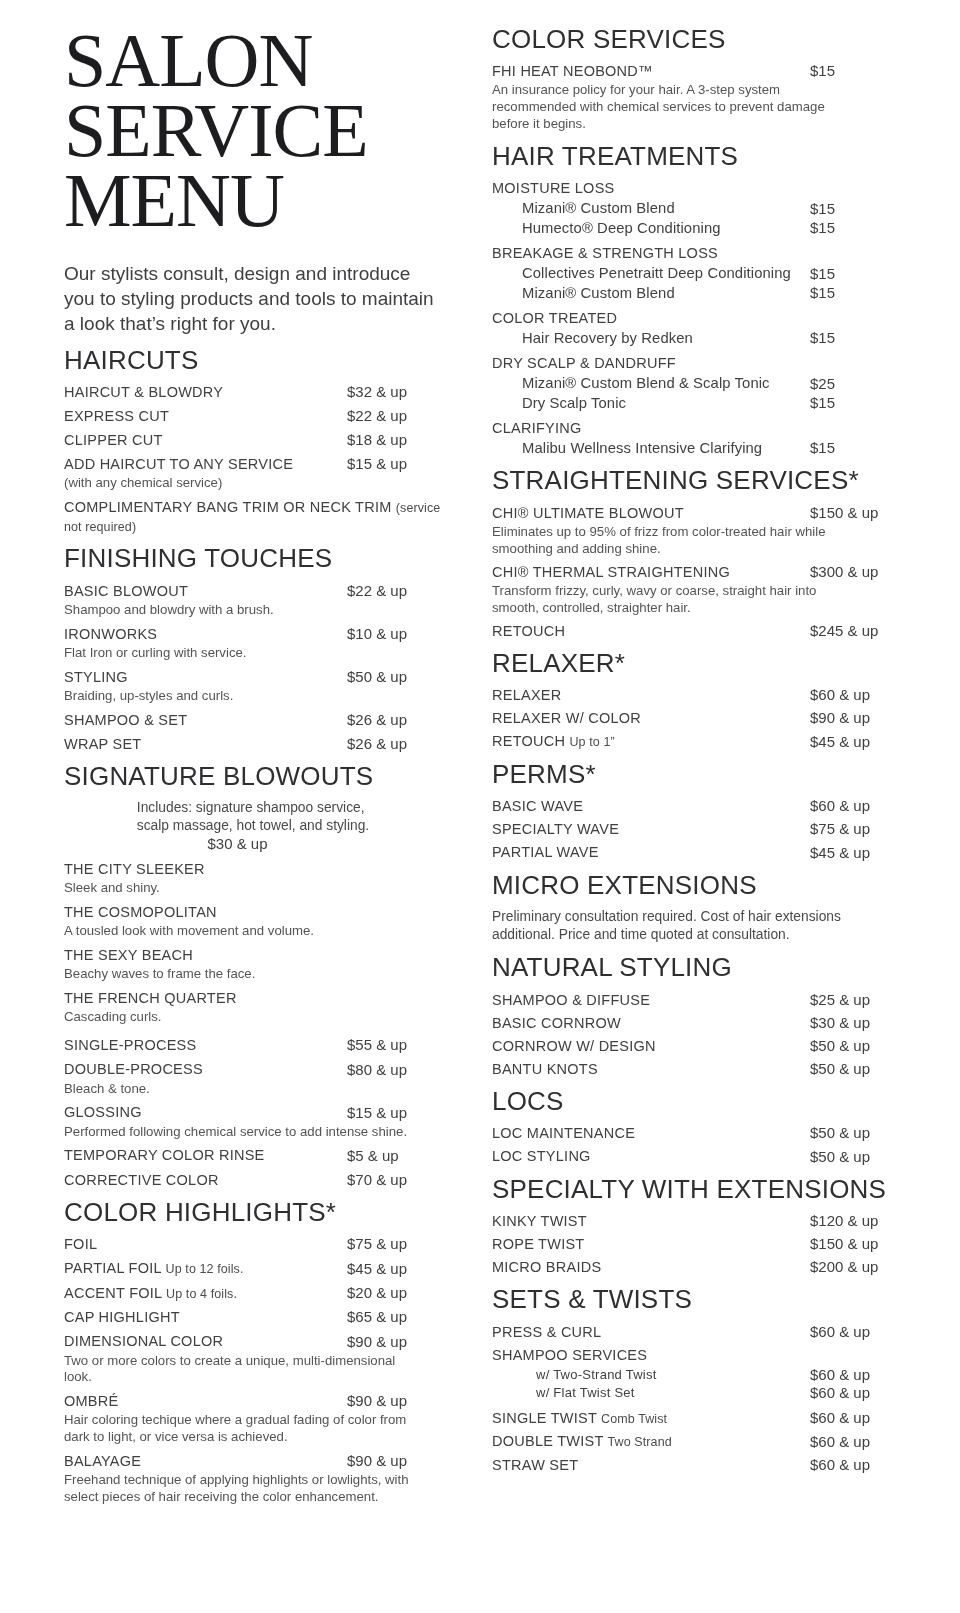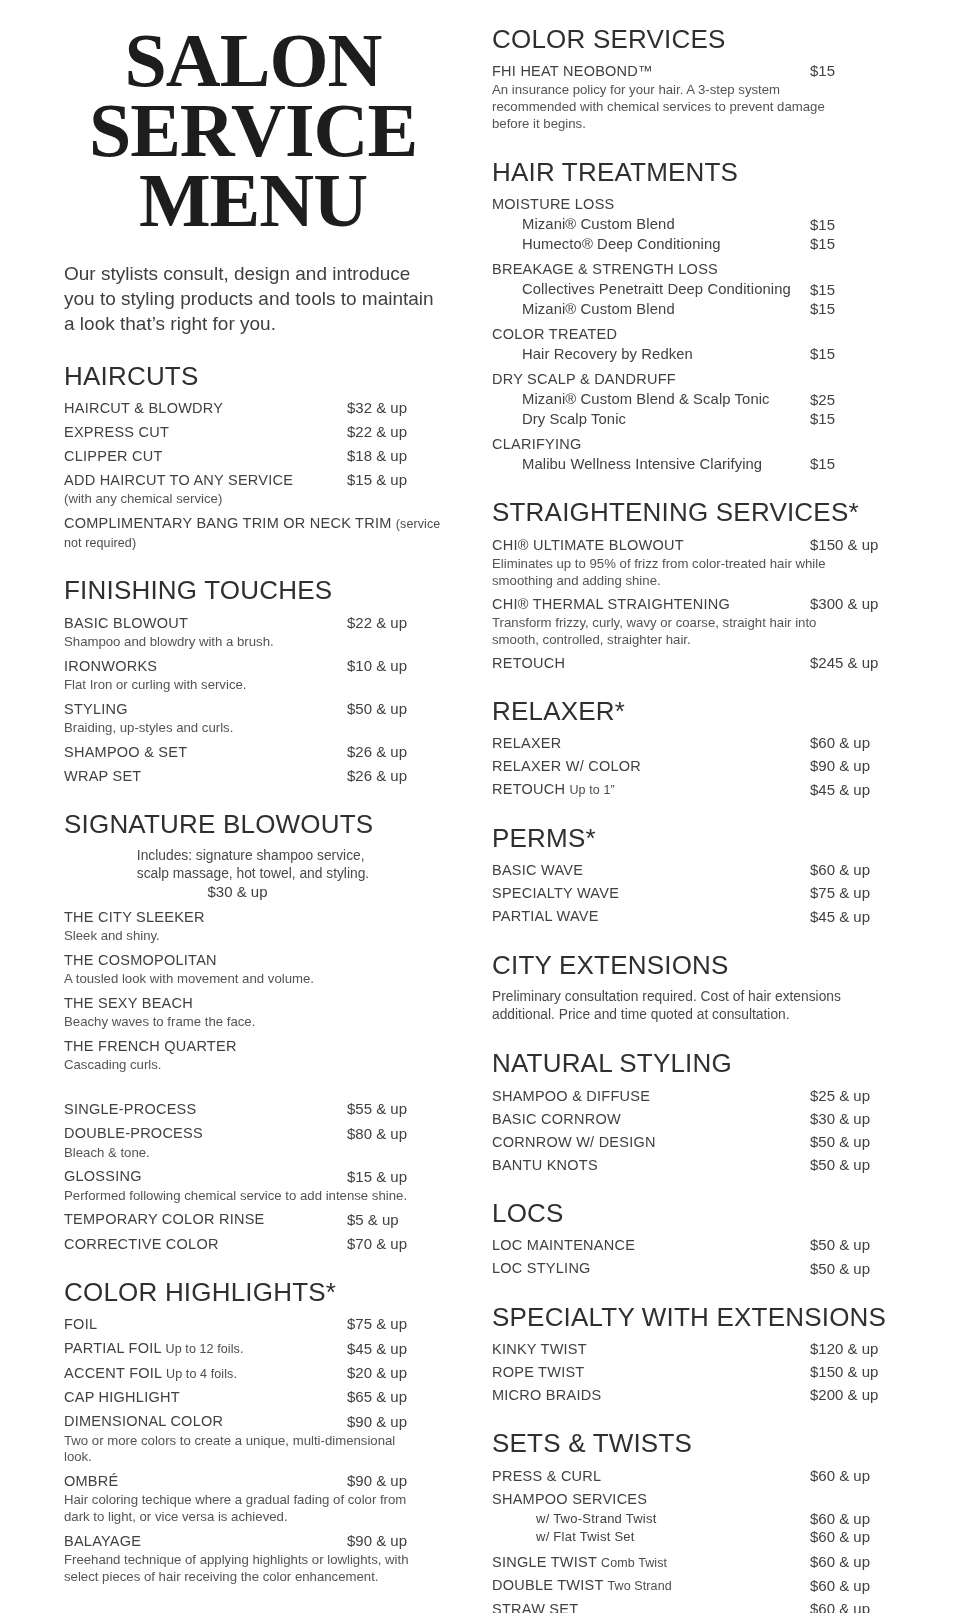--- a/index.html
+++ b/index.html
@@ -8,29 +8,29 @@
     background:#ffffff;overflow:hidden;
     padding:26px 36px 0 64px;
     display:flex;gap:50px;
     font-family:"Liberation Sans",sans-serif;color:#414042;
   }
   .col{flex:none;}
   .col-left{width:378px;}
   .col-right{width:402px;padding-top:0;}
 
   .title{
-    margin:0;font-family:"Liberation Serif",serif;font-weight:700;
-    font-size:76px;line-height:0.92;color:#1d1d1f;letter-spacing:-1px;text-align:center;
+    margin:0;font-family:"Liberation Serif",serif;font-weight:400;
+    font-size:76px;line-height:0.92;color:#1d1d1f;letter-spacing:-1px;
   }
   .tline{display:block;}
   .intro{
     margin:25px 0 0;font-size:19px;line-height:1.33;color:#3f3f41;width:378px;
   }
 
-  .section{margin-top:26px;}
+  .section{margin-top:10px;}
   .col-right .section:first-child{margin-top:0;}
   .sec-title{
     margin:0 0 9px;font-size:26px;font-weight:400;color:#2f2f31;
     letter-spacing:0.2px;line-height:1.05;
   }
 
   .row{display:flex;align-items:flex-end;margin-bottom:0;}
   .row-block{margin-bottom:6px;}
   .col-right .row-block{margin-bottom:5px;}
   .nameline{flex:1;min-width:0;font-size:14.5px;line-height:1.25;letter-spacing:0.25px;color:#414042;}
@@ -371,21 +371,21 @@
             </div>
           </div>
           <div class="row-block">
             <div class="row">
               <div class="nameline"><span class="name">PARTIAL WAVE</span></div>
               <div class="price">$45 &amp; up</div>
             </div>
           </div>
         </section>
         <section class="section">
-          <h2 class="sec-title">CITY EXTENSIONS</h2>
+          <h2 class="sec-title">MICRO EXTENSIONS</h2>
           <p class="note">Preliminary consultation required. Cost of hair extensions additional. Price and time quoted at consultation.</p>
         </section>
         <section class="section">
           <h2 class="sec-title">NATURAL STYLING</h2>
           <div class="row-block">
             <div class="row">
               <div class="nameline"><span class="name">SHAMPOO &amp; DIFFUSE</span></div>
               <div class="price">$25 &amp; up</div>
             </div>
           </div>

